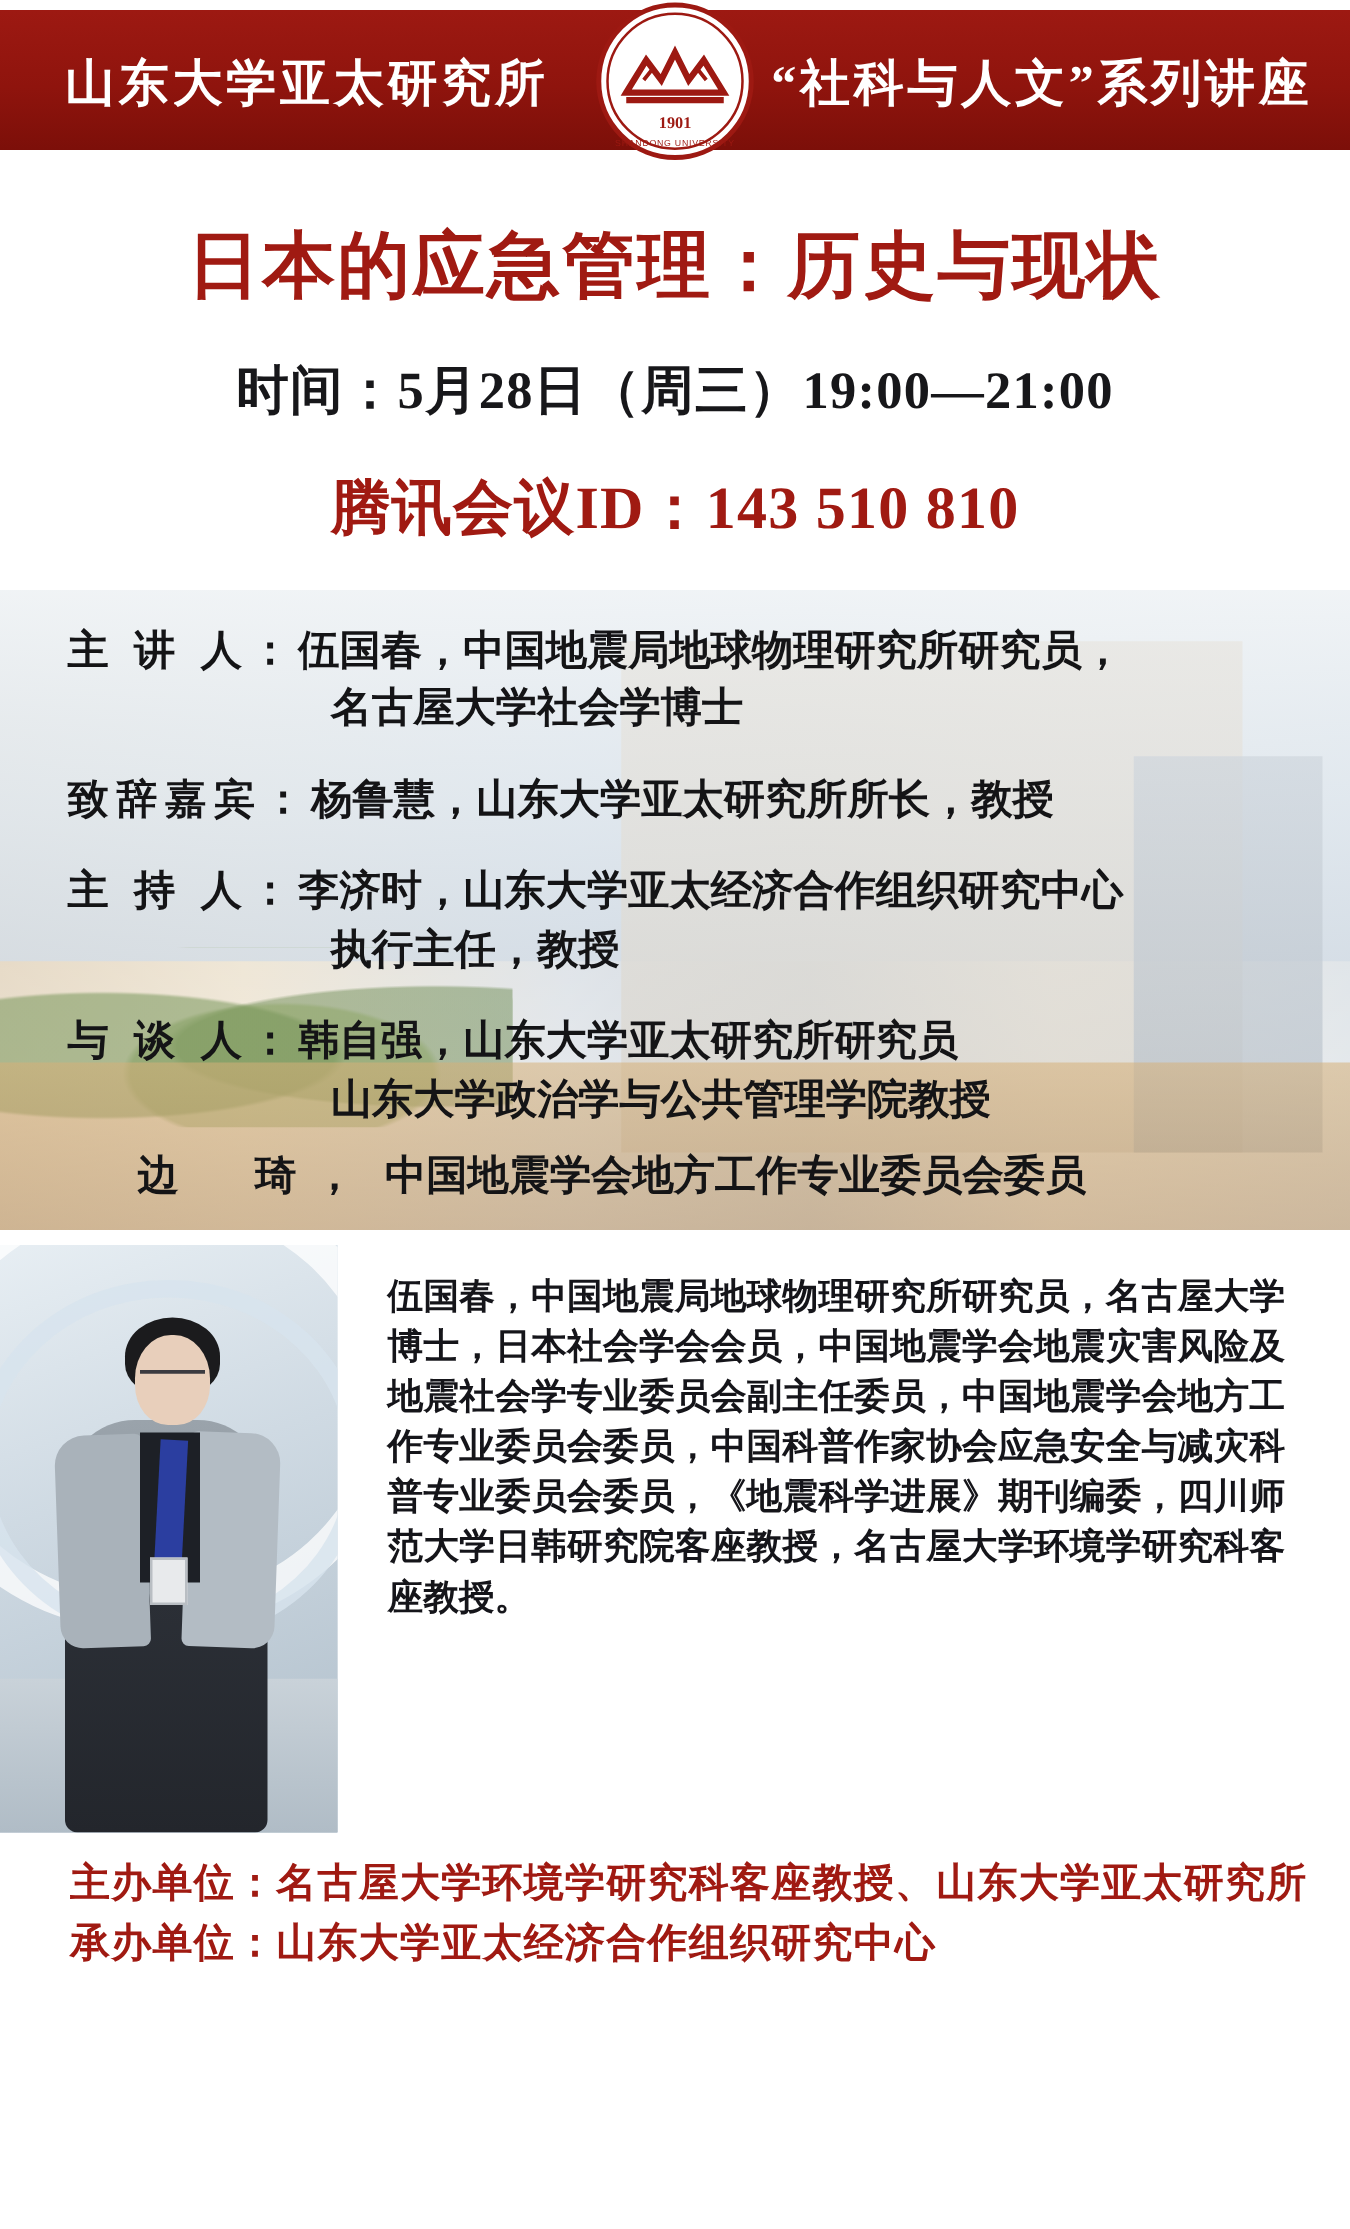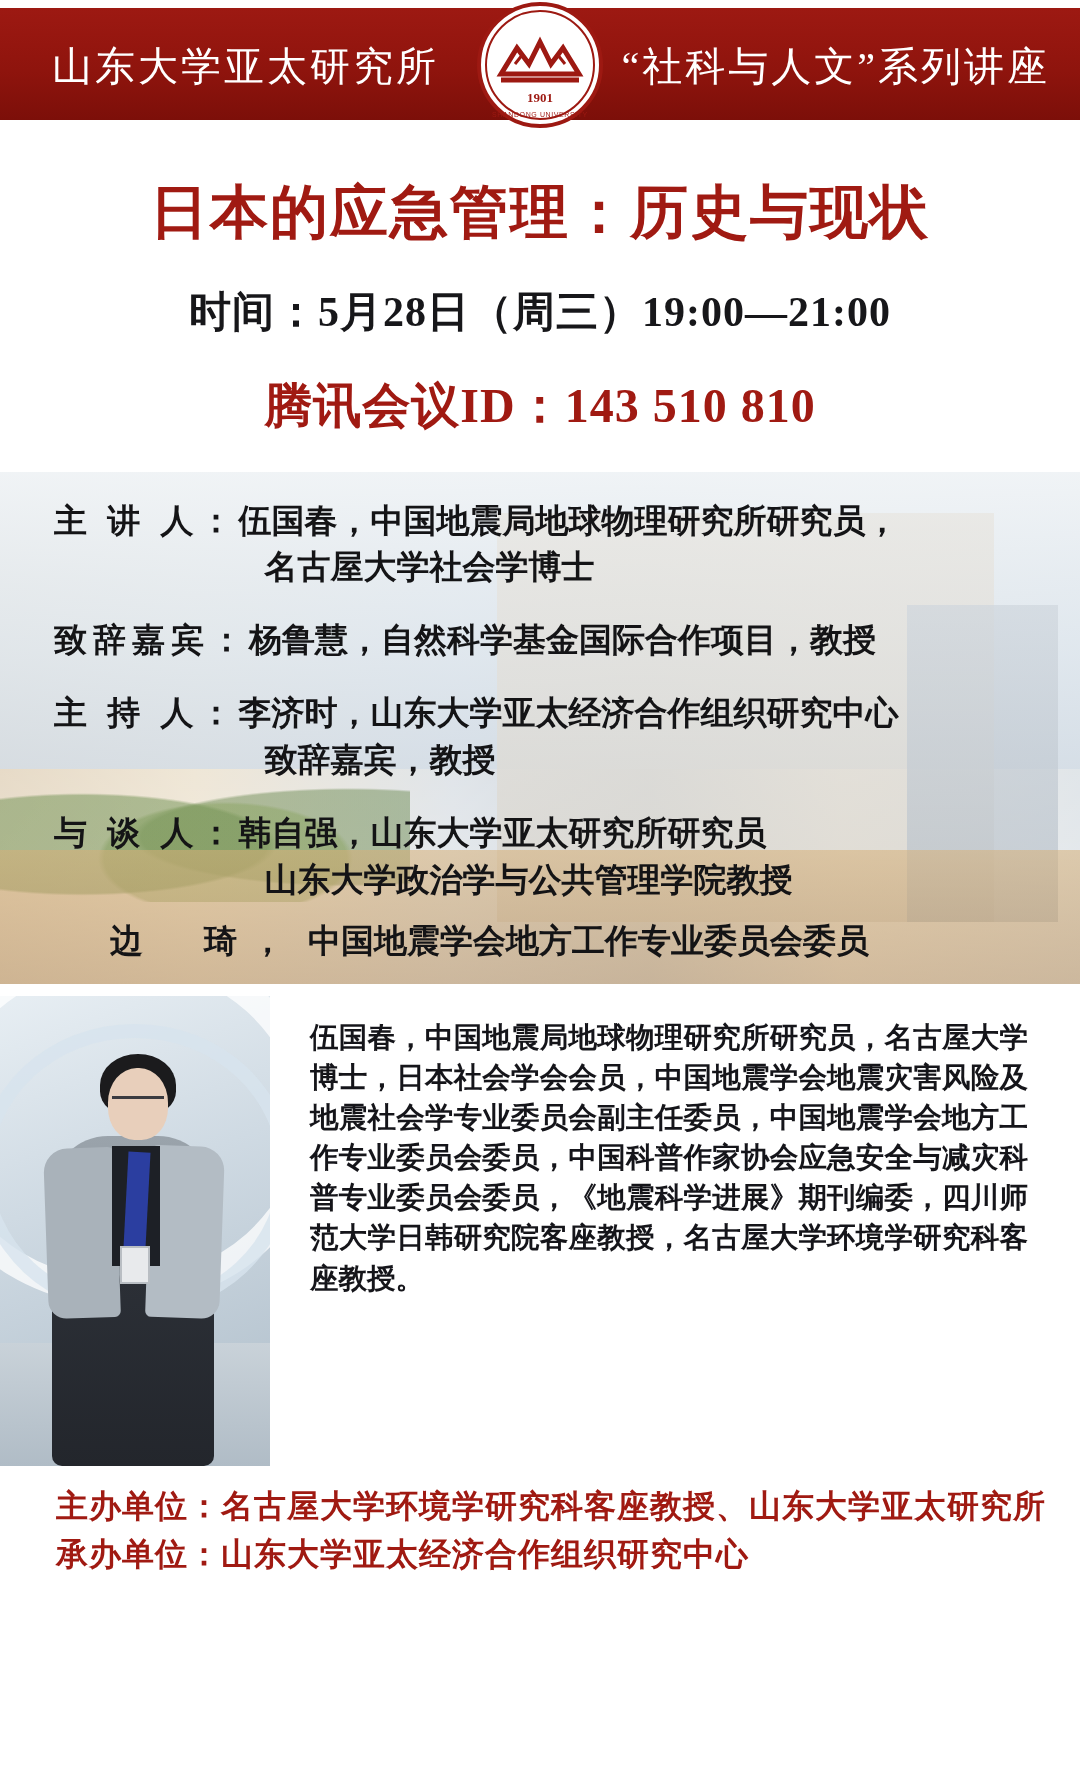--- a/index.html
+++ b/index.html
@@ -35,21 +35,21 @@
     position: relative;
     width: 100%;
     height: 132px;
     display: flex;
     align-items: center;
     justify-content: space-between;
   }
   .header-left, .header-right {
     color: #ffffff;
     font-size: 40px;
-    font-weight: normal;
+    font-weight: bold;
     letter-spacing: 3px;
     white-space: nowrap;
     z-index: 3;
   }
   .header-left { margin-left: 52px; }
   .header-right { margin-right: 30px; }
 
   .logo-wrap {
     position: absolute;
     left: 50%;
@@ -348,29 +348,29 @@
       <div class="person-role">主 讲 人：</div>
       <div class="person-body">
         <div>伍国春，中国地震局地球物理研究所研究员，</div>
         <div class="person-line2">名古屋大学社会学博士</div>
       </div>
     </div>
 
     <div class="person-row">
       <div class="person-role">致辞嘉宾：</div>
       <div class="person-body">
-        <div>杨鲁慧，自然科学基金国际合作项目，教授</div>
+        <div>杨鲁慧，山东大学亚太研究所所长，教授</div>
       </div>
     </div>
 
     <div class="person-row">
       <div class="person-role">主 持 人：</div>
       <div class="person-body">
         <div>李济时，山东大学亚太经济合作组织研究中心</div>
-        <div class="person-line2">致辞嘉宾，教授</div>
+        <div class="person-line2">执行主任，教授</div>
       </div>
     </div>
 
     <div class="person-row">
       <div class="person-role">与 谈 人：</div>
       <div class="person-body">
         <div>韩自强，山东大学亚太研究所研究员</div>
         <div class="person-line2">山东大学政治学与公共管理学院教授</div>
       </div>
     </div>

